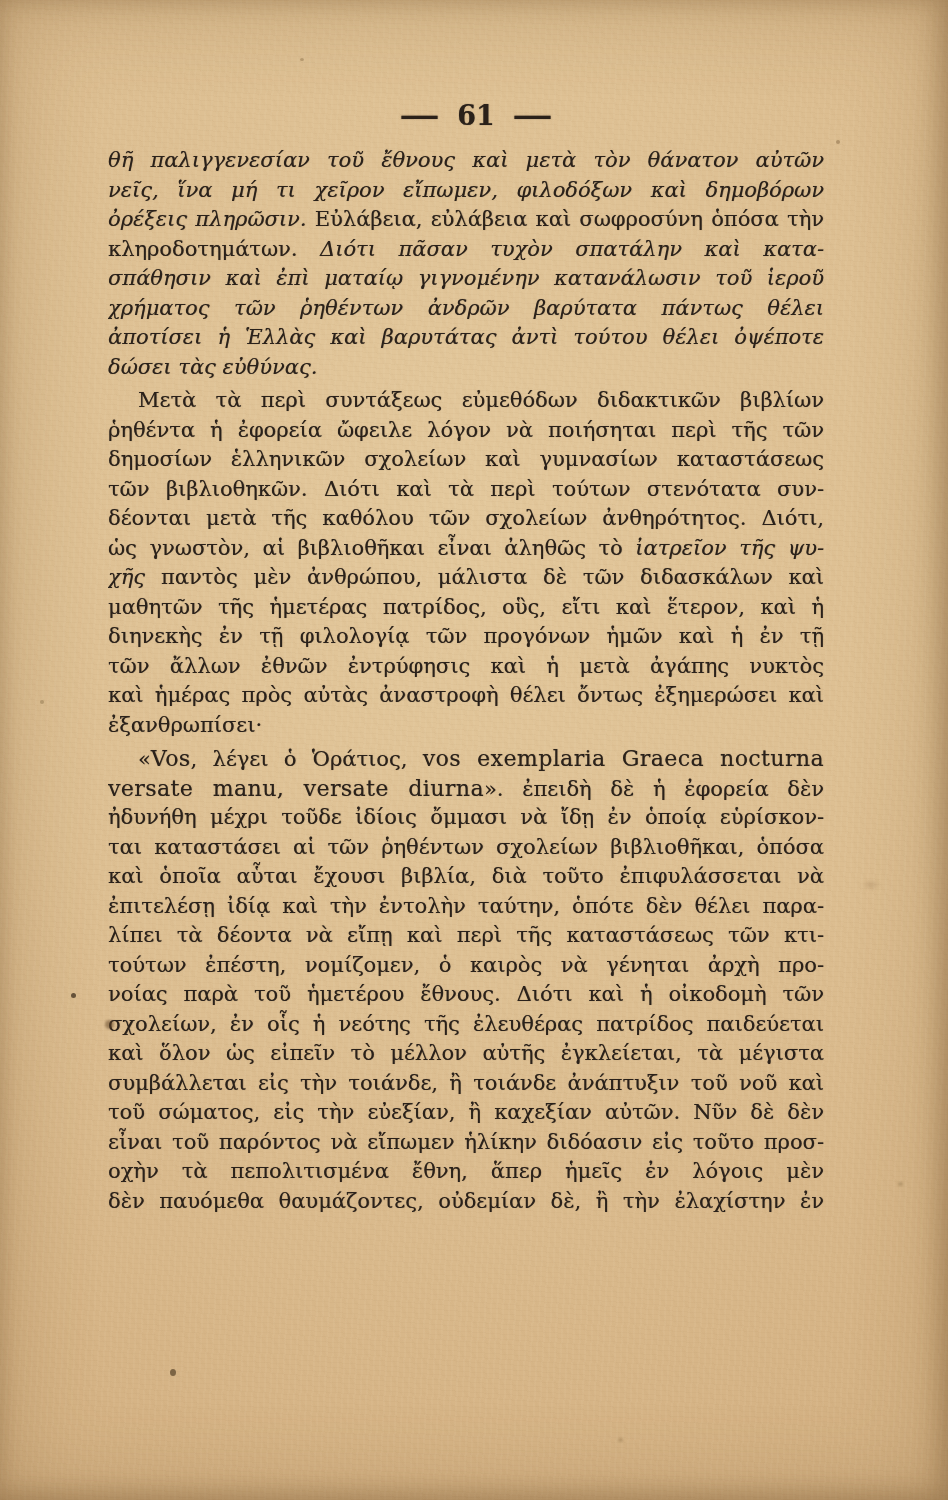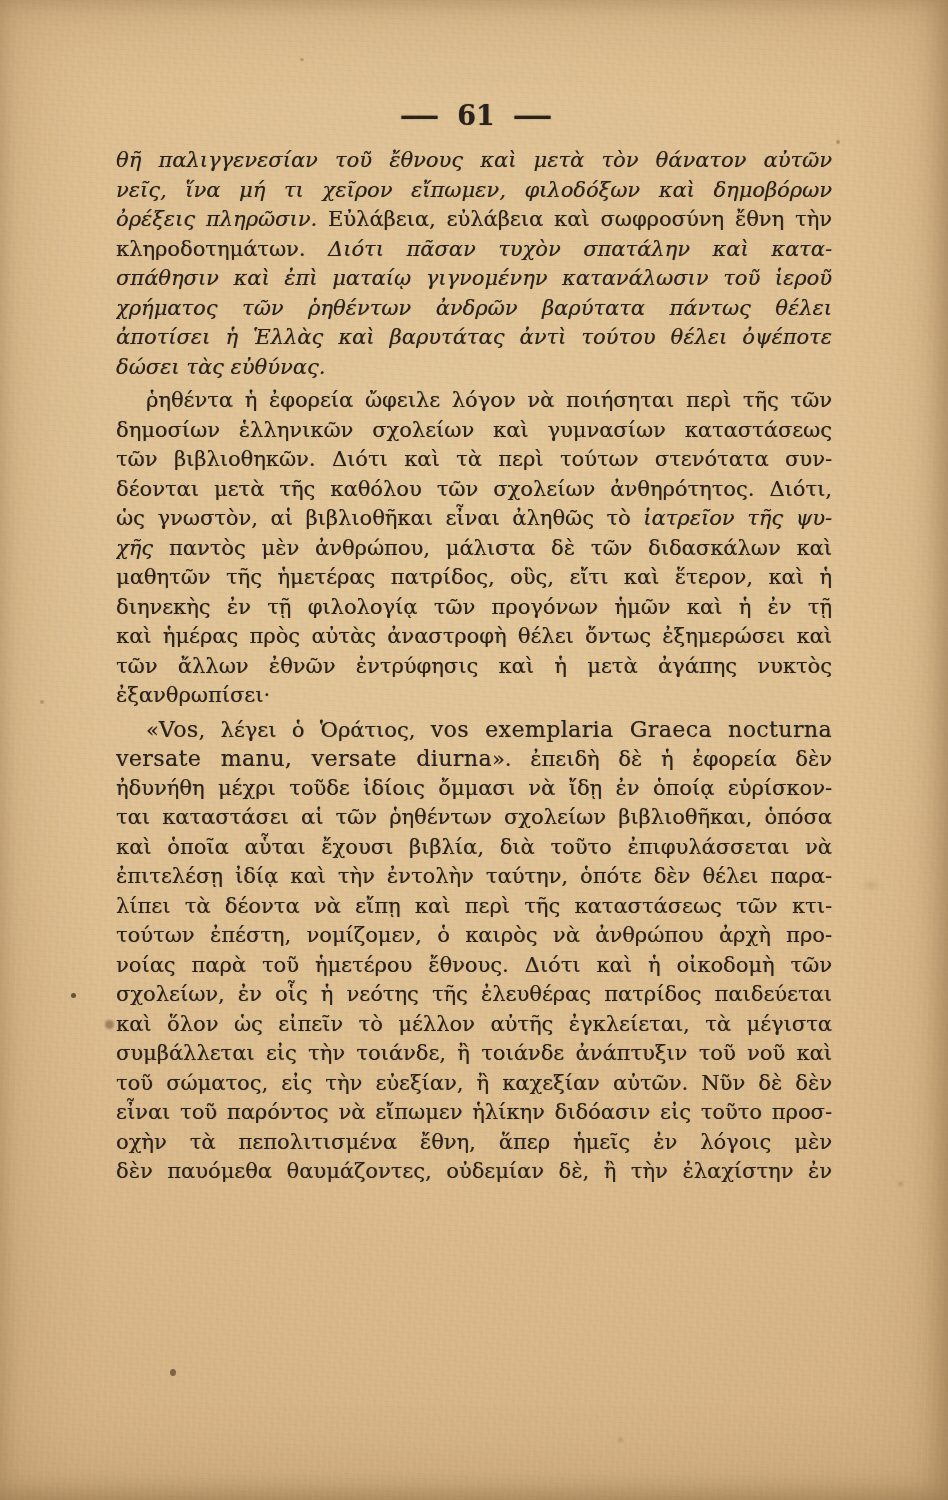--- a/index.html
+++ b/index.html
@@ -28,21 +28,21 @@
   .s9{left:864px;top:882px;width:14px;height:6px;background:rgba(130,100,62,0.22);filter:blur(2px);}
 
   .header{
     position:absolute;left:118px;top:100px;width:716px;
     display:flex;justify-content:center;align-items:center;gap:24px;
     color:#2a211a;font-weight:bold;font-size:27px;
     text-shadow:0 0 1px rgba(42,33,26,0.55);
   }
   .header .dash{transform:scaleX(1.5);display:inline-block;}
   .textcol{
-    position:absolute;left:116px;top:146px;width:716px;
+    position:absolute;left:108px;top:146px;width:716px;
     color:#2a211a;font-size:21px;
     text-shadow:0.3px 0.3px 0.7px rgba(42,33,26,0.55);
   }
   .para{margin:0;}
   .para + .para{margin-top:4px;}
   .line{
     height:29.5px;line-height:29.5px;overflow:hidden;
     text-align:justify;text-align-last:justify;
     white-space:normal;
   }
@@ -59,49 +59,50 @@
   <div class="header">
     <span class="dash">—</span>
     <span class="pagenum">61</span>
     <span class="dash">—</span>
   </div>
 
   <div class="textcol">
       <div class="para">
         <div class="line"><span class="seg-i">θῆ παλιγγενεσίαν τοῦ ἔθνους καὶ μετὰ τὸν θάνατον αὐτῶν</span></div>
         <div class="line"><span class="seg-i">νεῖς, ἵνα μή τι χεῖρον εἴπωμεν, φιλοδόξων καὶ δημοβόρων</span></div>
-        <div class="line"><span class="seg-i">ὀρέξεις πληρῶσιν.</span><span class="seg-n"> Εὐλάβεια, εὐλάβεια καὶ σωφροσύνη ἔθνη τὴν</span></div>
+        <div class="line"><span class="seg-i">ὀρέξεις πληρῶσιν.</span><span class="seg-n"> Εὐλάβεια, εὐλάβεια καὶ σωφροσύνη ὁπόσα τὴν</span></div>
         <div class="line"><span class="seg-n">κληροδοτημάτων. </span><span class="seg-i">Διότι πᾶσαν τυχὸν σπατάλην καὶ κατα-</span></div>
         <div class="line"><span class="seg-i">σπάθησιν καὶ ἐπὶ ματαίῳ γιγνομένην κατανάλωσιν τοῦ ἱεροῦ</span></div>
         <div class="line"><span class="seg-i">χρήματος τῶν ῥηθέντων ἀνδρῶν βαρύτατα πάντως θέλει</span></div>
         <div class="line"><span class="seg-i">ἀποτίσει ἡ Ἑλλὰς καὶ βαρυτάτας ἀντὶ τούτου θέλει ὀψέποτε</span></div>
         <div class="line lastline"><span class="seg-i">δώσει τὰς εὐθύνας.</span></div>
       </div>
       <div class="para indent">
+        <div class="line"><span class="seg-n">Μετὰ τὰ περὶ συντάξεως εὐμεθόδων διδακτικῶν βιβλίων</span></div>
         <div class="line"><span class="seg-n">ῥηθέντα ἡ ἐφορεία ὤφειλε λόγον νὰ ποιήσηται περὶ τῆς τῶν</span></div>
         <div class="line"><span class="seg-n">δημοσίων ἑλληνικῶν σχολείων καὶ γυμνασίων καταστάσεως</span></div>
         <div class="line"><span class="seg-n">τῶν βιβλιοθηκῶν. Διότι καὶ τὰ περὶ τούτων στενότατα συν-</span></div>
         <div class="line"><span class="seg-n">δέονται μετὰ τῆς καθόλου τῶν σχολείων ἀνθηρότητος. Διότι,</span></div>
         <div class="line"><span class="seg-n">ὡς γνωστὸν, αἱ βιβλιοθῆκαι εἶναι ἀληθῶς τὸ </span><span class="seg-i">ἰατρεῖον τῆς ψυ-</span></div>
         <div class="line"><span class="seg-i">χῆς</span><span class="seg-n"> παντὸς μὲν ἀνθρώπου, μάλιστα δὲ τῶν διδασκάλων καὶ</span></div>
         <div class="line"><span class="seg-n">μαθητῶν τῆς ἡμετέρας πατρίδος, οὓς, εἴτι καὶ ἕτερον, καὶ ἡ</span></div>
         <div class="line"><span class="seg-n">διηνεκὴς ἐν τῇ φιλολογίᾳ τῶν προγόνων ἡμῶν καὶ ἡ ἐν τῇ</span></div>
+        <div class="line"><span class="seg-n">τῶν ἄλλων ἐθνῶν ἐντρύφησις καὶ ἡ μετὰ ἀγάπης νυκτὸς</span></div>
         <div class="line"><span class="seg-n">καὶ ἡμέρας πρὸς αὐτὰς ἀναστροφὴ θέλει ὄντως ἐξημερώσει καὶ</span></div>
-        <div class="line"><span class="seg-n">τῶν ἄλλων ἐθνῶν ἐντρύφησις καὶ ἡ μετὰ ἀγάπης νυκτὸς</span></div>
         <div class="line lastline"><span class="seg-n">ἐξανθρωπίσει·</span></div>
       </div>
       <div class="para indent">
         <div class="line"><span class="seg-n">«</span><span class="seg-b">Vos</span><span class="seg-n">, λέγει ὁ Ὁράτιος, </span><span class="seg-b">vos exemplaria Graeca nocturna</span></div>
         <div class="line"><span class="seg-b">versate manu, versate diurna</span><span class="seg-n">». ἐπειδὴ δὲ ἡ ἐφορεία δὲν</span></div>
         <div class="line"><span class="seg-n">ἠδυνήθη μέχρι τοῦδε ἰδίοις ὄμμασι νὰ ἴδῃ ἐν ὁποίᾳ εὑρίσκον-</span></div>
         <div class="line"><span class="seg-n">ται καταστάσει αἱ τῶν ῥηθέντων σχολείων βιβλιοθῆκαι, ὁπόσα</span></div>
         <div class="line"><span class="seg-n">καὶ ὁποῖα αὗται ἔχουσι βιβλία, διὰ τοῦτο ἐπιφυλάσσεται νὰ</span></div>
         <div class="line"><span class="seg-n">ἐπιτελέσῃ ἰδίᾳ καὶ τὴν ἐντολὴν ταύτην, ὁπότε δὲν θέλει παρα-</span></div>
         <div class="line"><span class="seg-n">λίπει τὰ δέοντα νὰ εἴπῃ καὶ περὶ τῆς καταστάσεως τῶν κτι-</span></div>
-        <div class="line"><span class="seg-n">τούτων ἐπέστη, νομίζομεν, ὁ καιρὸς νὰ ἀνθρώπου ἀρχὴ προ-</span></div>
+        <div class="line"><span class="seg-n">τούτων ἐπέστη, νομίζομεν, ὁ καιρὸς νὰ γένηται ἀρχὴ προ-</span></div>
         <div class="line"><span class="seg-n">νοίας παρὰ τοῦ ἡμετέρου ἔθνους. Διότι καὶ ἡ οἰκοδομὴ τῶν</span></div>
         <div class="line"><span class="seg-n">σχολείων, ἐν οἷς ἡ νεότης τῆς ἐλευθέρας πατρίδος παιδεύεται</span></div>
         <div class="line"><span class="seg-n">καὶ ὅλον ὡς εἰπεῖν τὸ μέλλον αὐτῆς ἐγκλείεται, τὰ μέγιστα</span></div>
         <div class="line"><span class="seg-n">συμβάλλεται εἰς τὴν τοιάνδε, ἢ τοιάνδε ἀνάπτυξιν τοῦ νοῦ καὶ</span></div>
         <div class="line"><span class="seg-n">τοῦ σώματος, εἰς τὴν εὐεξίαν, ἢ καχεξίαν αὐτῶν. Νῦν δὲ δὲν</span></div>
         <div class="line"><span class="seg-n">εἶναι τοῦ παρόντος νὰ εἴπωμεν ἡλίκην διδόασιν εἰς τοῦτο προσ-</span></div>
         <div class="line"><span class="seg-n">οχὴν τὰ πεπολιτισμένα ἔθνη, ἅπερ ἡμεῖς ἐν λόγοις μὲν</span></div>
         <div class="line"><span class="seg-n">δὲν παυόμεθα θαυμάζοντες, οὐδεμίαν δὲ, ἢ τὴν ἐλαχίστην ἐν</span></div>
       </div>
     </div>

